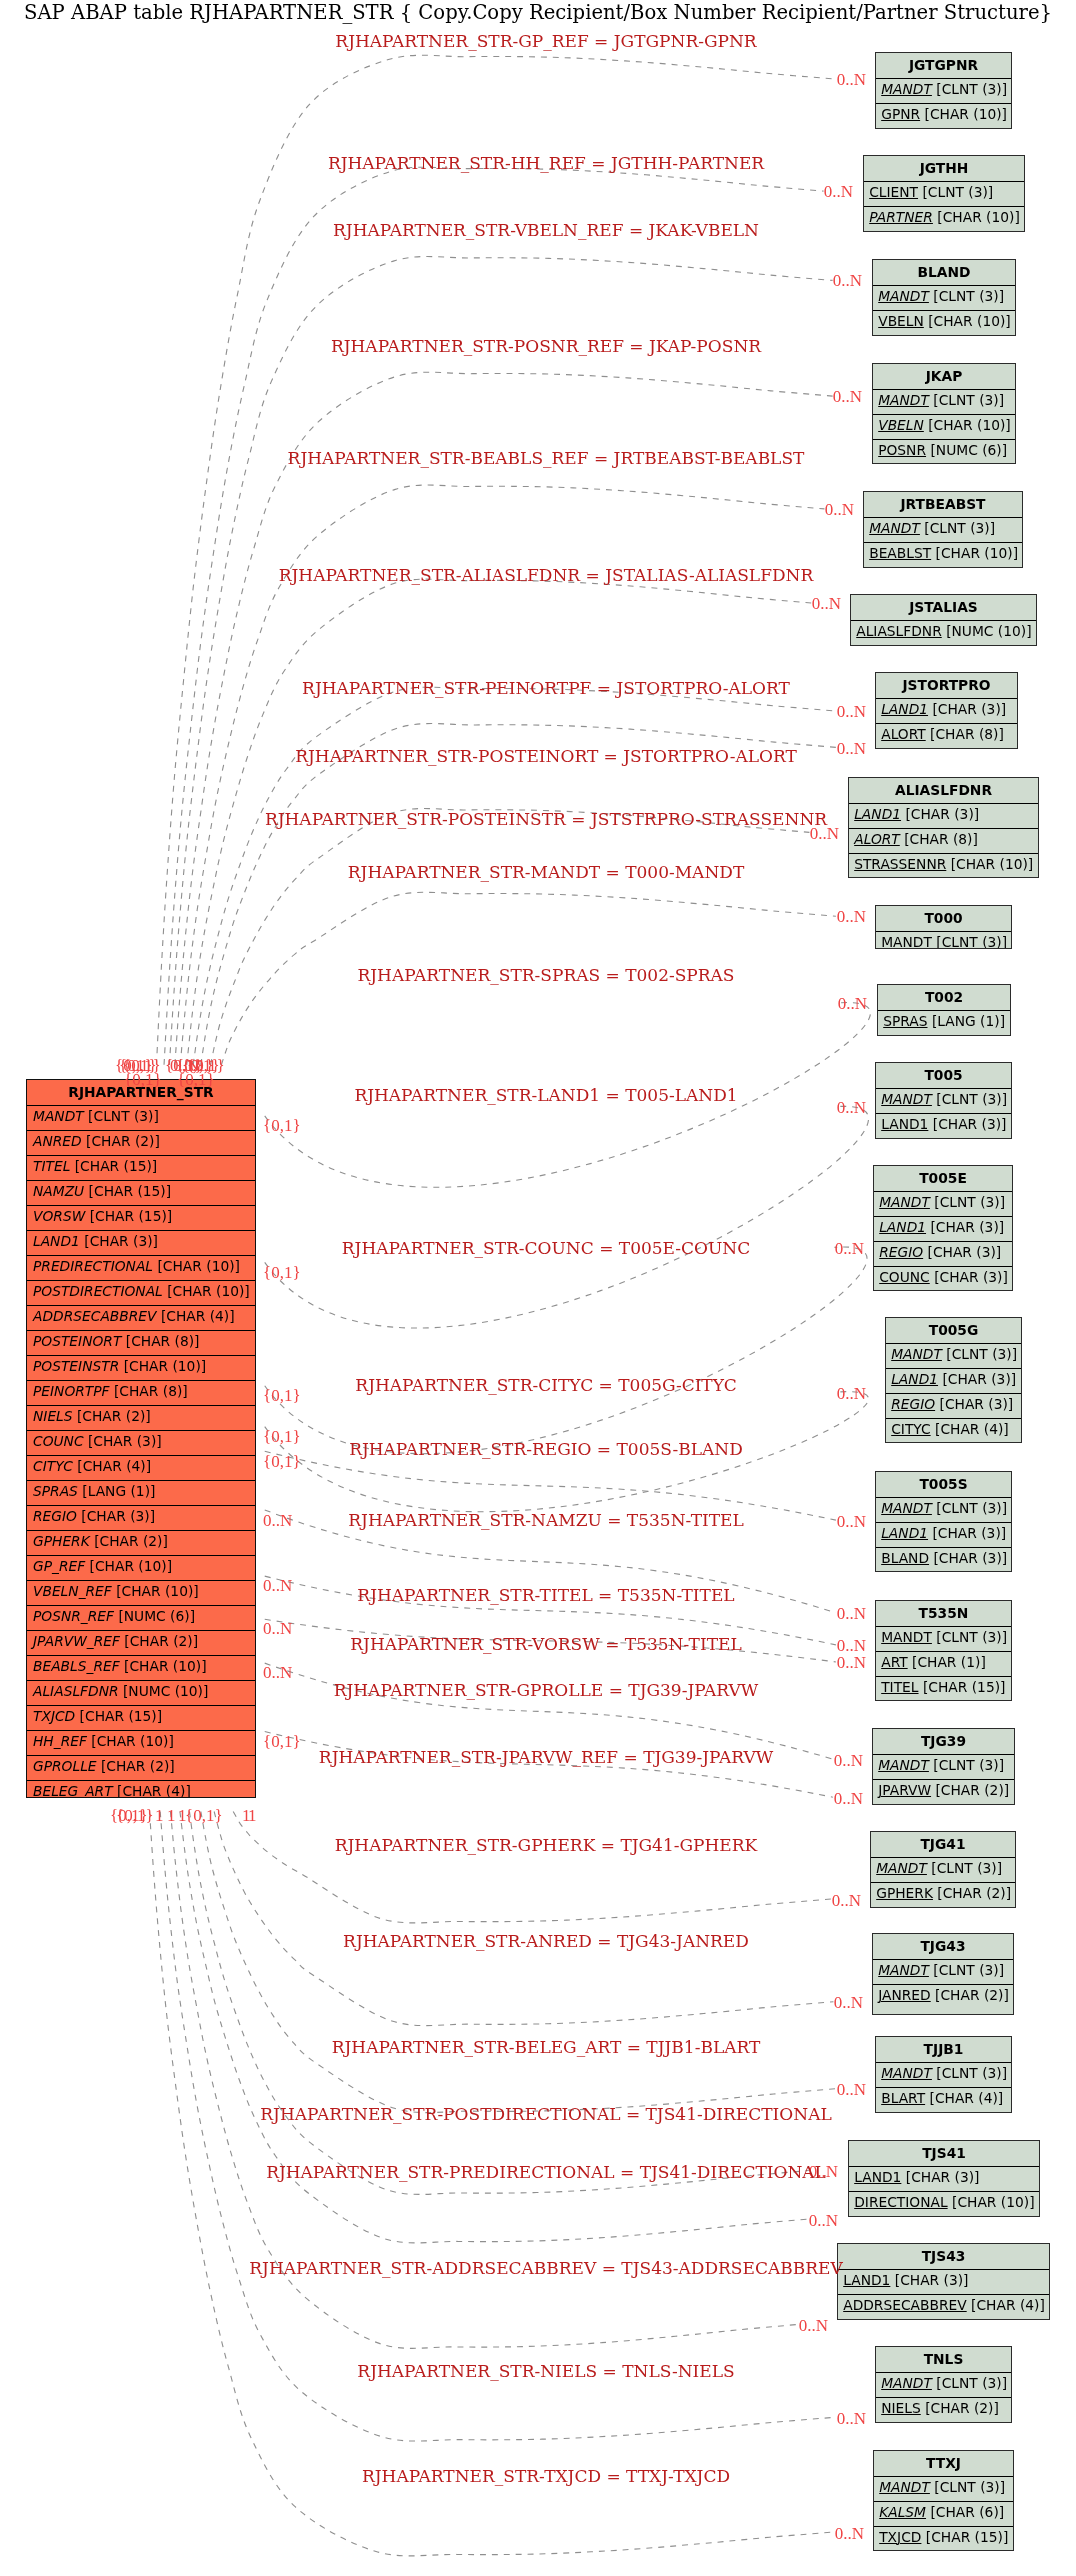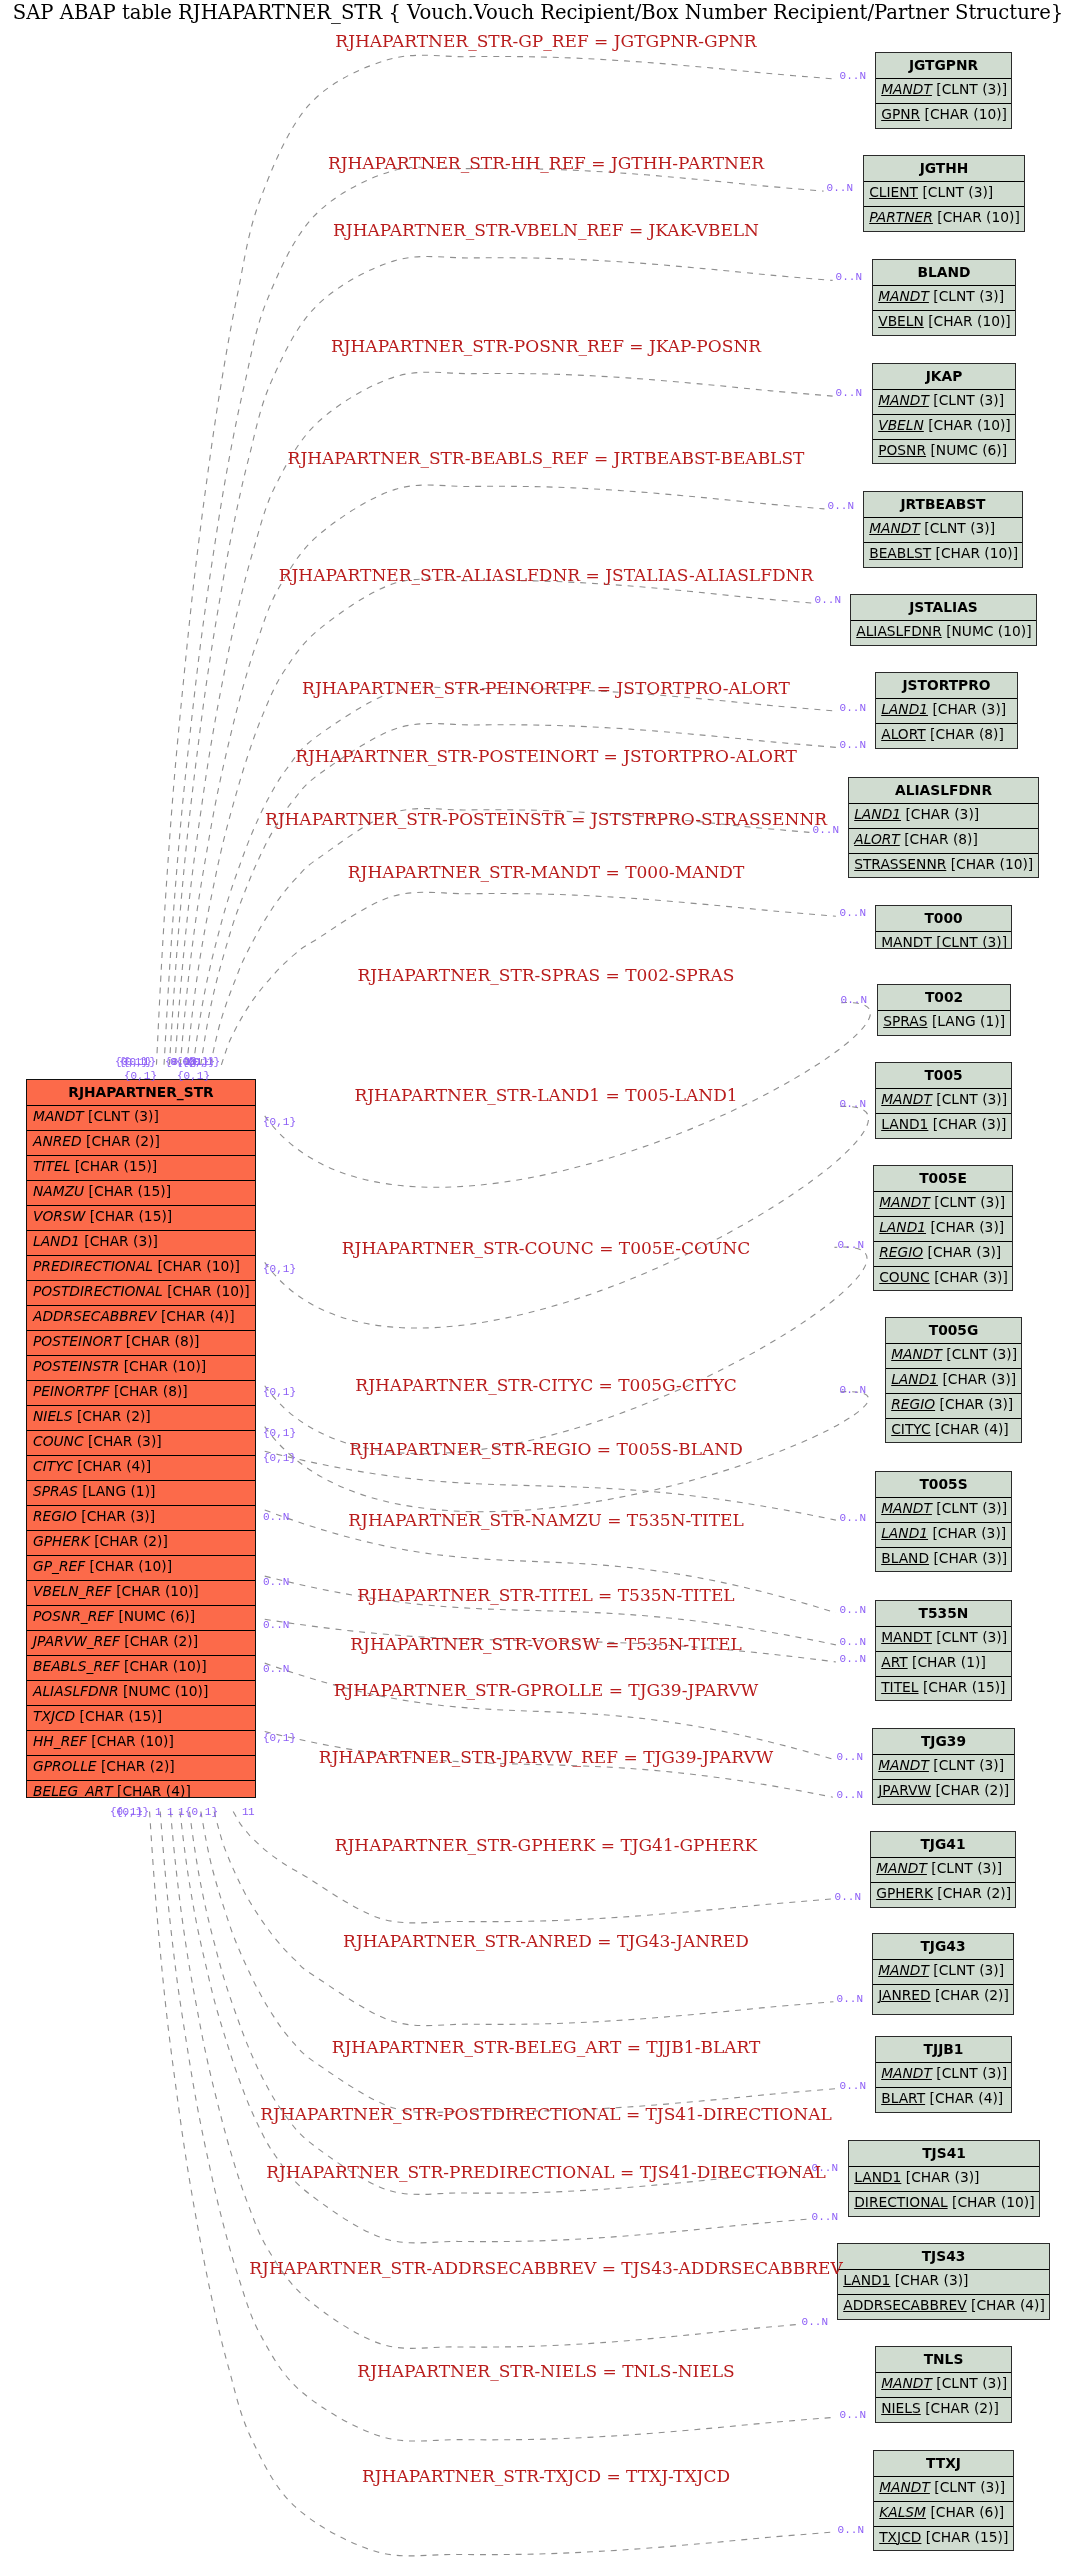--- a/index.html
+++ b/index.html
@@ -16,27 +16,27 @@
 .ent>.rw:last-child{border-bottom:none}
 .ent u{text-decoration:underline;text-underline-offset:0.7px;text-decoration-thickness:0.7px}
 .main{position:absolute;border:1.5px solid #111;background:#fc6a4a;overflow:hidden}
 .main>.hd{height:26px;line-height:24px;text-align:center;font-weight:bold;font-size:13.8px;
  border-bottom:1.6px solid #000}
 .main>.rw{height:25px;line-height:21.6px;font-size:13.8px;padding-left:6px;
  border-bottom:1.6px solid #000;white-space:nowrap}
 .main>.rw:last-child{border-bottom:none}
 .elbl{position:absolute;font-family:"DejaVu Serif",serif;font-size:17px;color:#b91c1c;white-space:nowrap;
  transform:translateX(-50%)}
-.card{position:absolute;font-family:Liberation Mono, monospace;font-size:11px;color:#8b5cf6;white-space:nowrap}
+.card{position:absolute;font-family:Liberation Serif, serif;font-size:17px;color:#ef4444;white-space:nowrap}
 .card.r{transform:translateX(-100%)}
 
 </style></head><body>
 
 <div id="canvas">
-<div class="title">SAP ABAP table RJHAPARTNER_STR { Vouch.Vouch Recipient/Box Number Recipient/Partner Structure}</div>
+<div class="title">SAP ABAP table RJHAPARTNER_STR { Copy.Copy Recipient/Box Number Recipient/Partner Structure}</div>
 <svg id="edges" width="1076" height="2576" viewBox="0 0 1447 3463">
 <path d="M210.4,1431.4 C211.5,1409.9 214.5,1345.3 216.9,1302.2 C219.3,1259.2 221.9,1216.1 224.9,1173.1 C227.8,1130.0 231.0,1087.0 234.6,1043.9 C238.3,1000.9 242.5,957.8 246.8,914.8 C251.1,871.7 255.4,828.7 260.3,785.6 C265.3,742.5 270.8,699.5 276.6,656.4 C282.5,613.4 288.4,570.3 295.5,527.3 C302.5,484.2 309.8,441.2 318.8,398.1 C327.8,355.1 333.1,312.0 349.4,269.0 C365.6,225.9 387.4,171.4 416.2,139.8 C445.0,108.2 487.0,90.2 522.4,79.5 C557.8,68.8 593.2,76.2 628.6,75.6 C664.0,75.1 699.4,75.3 734.8,76.2 C770.2,77.1 805.5,79.0 840.9,81.3 C876.3,83.5 914.1,87.0 947.1,89.9 C980.2,92.8 1009.7,96.0 1039.2,98.7 C1068.6,101.3 1109.9,104.6 1124.1,105.8" fill="none" stroke="#8f8f8f" stroke-width="1.5" stroke-dasharray="8,8"></path>
 <path d="M220.6,1431.4 C221.7,1412.4 224.7,1355.3 227.1,1317.3 C229.5,1279.3 232.1,1241.2 235.0,1203.2 C238.0,1165.2 241.1,1127.1 244.7,1089.1 C248.4,1051.1 252.5,1013.0 256.8,975.0 C261.1,937.0 265.3,898.9 270.3,860.9 C275.2,822.9 280.7,784.8 286.5,746.8 C292.3,708.8 298.2,670.7 305.1,632.7 C312.1,594.7 319.4,556.6 328.3,518.6 C337.2,480.6 343.0,442.5 358.6,404.5 C374.2,366.5 394.3,319.5 422.0,290.4 C449.7,261.3 490.6,240.8 524.8,230.1 C559.1,219.4 593.4,226.8 627.7,226.2 C661.9,225.7 696.2,225.9 730.5,226.8 C764.8,227.7 799.0,229.6 833.3,231.9 C867.6,234.1 904.1,237.6 936.1,240.5 C968.1,243.4 996.7,246.6 1025.2,249.3 C1053.8,251.9 1093.8,255.2 1107.5,256.4" fill="none" stroke="#8f8f8f" stroke-width="1.5" stroke-dasharray="8,8"></path>
 <path d="M227.8,1431.4 C228.9,1414.4 231.9,1363.3 234.3,1329.3 C236.6,1295.3 239.2,1261.2 242.2,1227.2 C245.1,1193.2 248.2,1159.2 251.8,1125.1 C255.4,1091.1 259.6,1057.1 263.8,1023.0 C268.1,989.0 272.3,955.0 277.2,921.0 C282.1,886.9 287.5,852.9 293.3,818.9 C299.1,784.8 304.9,750.8 311.8,716.8 C318.7,682.7 325.9,648.7 334.7,614.7 C343.5,580.7 349.6,546.6 364.8,512.6 C380.0,478.6 398.4,437.6 426.0,410.5 C453.5,383.4 495.3,360.9 530.0,350.2 C564.7,339.5 599.4,346.9 634.1,346.3 C668.8,345.8 703.4,346.0 738.1,346.9 C772.8,347.8 807.5,349.7 842.2,352.0 C876.9,354.2 913.9,357.7 946.2,360.6 C978.6,363.5 1007.5,366.7 1036.4,369.4 C1065.3,372.0 1105.8,375.3 1119.7,376.5" fill="none" stroke="#8f8f8f" stroke-width="1.5" stroke-dasharray="8,8"></path>
 <path d="M235.1,1431.4 C236.2,1417.0 239.1,1373.7 241.5,1344.9 C243.9,1316.0 246.4,1287.2 249.3,1258.3 C252.3,1229.5 255.4,1200.7 259.0,1171.8 C262.6,1143.0 266.7,1114.1 270.9,1085.3 C275.0,1056.4 279.2,1027.6 284.1,998.8 C288.9,969.9 294.3,941.1 300.0,912.2 C305.7,883.4 311.5,854.5 318.3,825.7 C325.1,796.8 332.1,768.0 340.7,739.2 C349.4,710.3 355.8,681.5 370.4,652.6 C385.1,623.8 401.7,590.6 428.7,566.1 C455.6,541.6 497.8,516.5 532.3,505.8 C566.9,495.1 601.4,502.5 636.0,501.9 C670.5,501.4 705.1,501.6 739.6,502.5 C774.2,503.4 808.7,505.3 843.3,507.6 C877.8,509.8 914.7,513.3 946.9,516.2 C979.1,519.1 1007.9,522.3 1036.7,525.0 C1065.5,527.6 1105.8,530.9 1119.7,532.1" fill="none" stroke="#8f8f8f" stroke-width="1.5" stroke-dasharray="8,8"></path>
 <path d="M242.4,1431.4 C243.5,1419.5 246.4,1383.8 248.8,1360.0 C251.1,1336.3 253.6,1312.5 256.5,1288.7 C259.4,1264.9 262.5,1241.1 266.0,1217.3 C269.6,1193.5 273.6,1169.7 277.8,1146.0 C281.9,1122.2 286.0,1098.4 290.8,1074.6 C295.5,1050.8 300.9,1027.0 306.5,1003.2 C312.1,979.5 317.8,955.7 324.4,931.9 C331.0,908.1 337.8,884.3 346.3,860.5 C354.8,836.7 361.5,812.9 375.4,789.2 C389.3,765.4 403.6,739.7 429.6,717.8 C455.6,695.9 497.5,668.2 531.5,657.5 C565.4,646.8 599.4,654.2 633.4,653.6 C667.3,653.1 701.3,653.3 735.2,654.2 C769.2,655.1 803.1,657.0 837.1,659.3 C871.0,661.5 907.2,665.0 938.9,667.9 C970.6,670.8 998.9,674.0 1027.2,676.7 C1055.5,679.3 1095.1,682.6 1108.7,683.8" fill="none" stroke="#8f8f8f" stroke-width="1.5" stroke-dasharray="8,8"></path>
 <path d="M251.1,1431.4 C252.2,1421.6 255.1,1392.3 257.4,1372.7 C259.7,1353.1 262.2,1333.6 265.0,1314.0 C267.8,1294.4 271.0,1274.9 274.5,1255.3 C278.0,1235.7 281.9,1216.2 286.0,1196.6 C290.0,1177.0 294.0,1157.5 298.7,1137.9 C303.4,1118.3 308.7,1098.8 314.2,1079.2 C319.7,1059.6 325.2,1040.1 331.7,1020.5 C338.1,1000.9 344.6,981.4 352.9,961.8 C361.2,942.2 368.4,922.7 381.3,903.1 C394.3,883.5 406.0,864.2 430.7,844.4 C455.4,824.6 496.7,794.8 529.7,784.1 C562.7,773.4 595.7,780.8 628.7,780.2 C661.8,779.7 694.8,779.9 727.8,780.8 C760.8,781.7 793.8,783.6 826.8,785.9 C859.8,788.1 895.0,791.6 925.8,794.5 C956.7,797.4 984.2,800.6 1011.7,803.3 C1039.2,805.9 1077.7,809.2 1090.9,810.4" fill="none" stroke="#8f8f8f" stroke-width="1.5" stroke-dasharray="8,8"></path>
 <path d="M259.9,1431.4 C260.9,1424.0 263.8,1402.0 266.1,1387.2 C268.4,1372.5 270.7,1357.8 273.5,1343.1 C276.2,1328.3 279.3,1313.6 282.8,1298.9 C286.2,1284.2 290.0,1269.4 293.9,1254.7 C297.8,1240.0 301.6,1225.3 306.2,1210.6 C310.7,1195.8 315.9,1181.1 321.2,1166.4 C326.5,1151.7 331.7,1136.9 337.9,1122.2 C344.1,1107.5 350.4,1092.8 358.3,1078.0 C366.2,1063.3 373.8,1048.6 385.1,1033.9 C396.4,1019.1 401.8,1007.1 426.1,989.7 C450.4,972.3 496.0,940.1 530.9,929.4 C565.8,918.7 600.8,926.1 635.7,925.5 C670.6,925.0 705.5,925.2 740.5,926.1 C775.4,927.0 810.3,928.9 845.3,931.2 C880.2,933.4 917.4,936.9 950.1,939.8 C982.7,942.7 1011.8,945.9 1040.9,948.6 C1070.0,951.2 1110.7,954.5 1124.7,955.7" fill="none" stroke="#8f8f8f" stroke-width="1.5" stroke-dasharray="8,8"></path>
 <path d="M270.0,1431.4 C271.0,1424.9 273.9,1405.2 276.1,1392.1 C278.4,1379.0 280.7,1365.9 283.4,1352.8 C286.2,1339.7 289.2,1326.6 292.6,1313.5 C296.0,1300.4 299.8,1287.3 303.6,1274.2 C307.5,1261.1 311.2,1248.0 315.6,1235.0 C320.1,1221.9 325.2,1208.8 330.4,1195.7 C335.6,1182.6 340.9,1169.5 347.0,1156.4 C353.1,1143.3 359.3,1130.2 367.0,1117.1 C374.6,1104.0 382.0,1090.9 392.8,1077.8 C403.6,1064.7 408.0,1055.1 431.8,1038.5 C455.6,1021.9 501.1,988.9 535.7,978.2 C570.4,967.5 605.0,974.9 639.7,974.3 C674.3,973.8 709.0,974.0 743.6,974.9 C778.2,975.8 812.9,977.7 847.5,980.0 C882.2,982.2 919.1,985.7 951.5,988.6 C983.8,991.5 1012.7,994.7 1041.6,997.4 C1070.4,1000.0 1110.8,1003.3 1124.7,1004.5" fill="none" stroke="#8f8f8f" stroke-width="1.5" stroke-dasharray="8,8"></path>
 <path d="M283.1,1431.4 C284.1,1426.8 286.9,1412.8 289.0,1403.5 C291.2,1394.3 293.3,1385.0 295.9,1375.7 C298.6,1366.4 301.6,1357.1 304.8,1347.8 C308.1,1338.5 311.6,1329.2 315.3,1320.0 C318.9,1310.7 322.3,1301.4 326.5,1292.1 C330.8,1282.8 335.7,1273.5 340.7,1264.2 C345.6,1255.0 350.7,1245.7 356.4,1236.4 C362.1,1227.1 368.0,1217.8 375.0,1208.5 C381.9,1199.2 389.0,1189.9 398.0,1180.7 C407.0,1171.4 407.5,1167.5 429.2,1152.8 C450.8,1138.1 495.1,1103.2 528.1,1092.5 C561.0,1081.8 594.0,1089.2 627.0,1088.6 C659.9,1088.1 692.9,1088.3 725.8,1089.2 C758.8,1090.1 791.8,1092.0 824.7,1094.3 C857.7,1096.5 892.9,1100.0 923.6,1102.9 C954.4,1105.8 981.9,1109.0 1009.3,1111.7 C1036.8,1114.3 1075.3,1117.6 1088.5,1118.8" fill="none" stroke="#8f8f8f" stroke-width="1.5" stroke-dasharray="8,8"></path>

